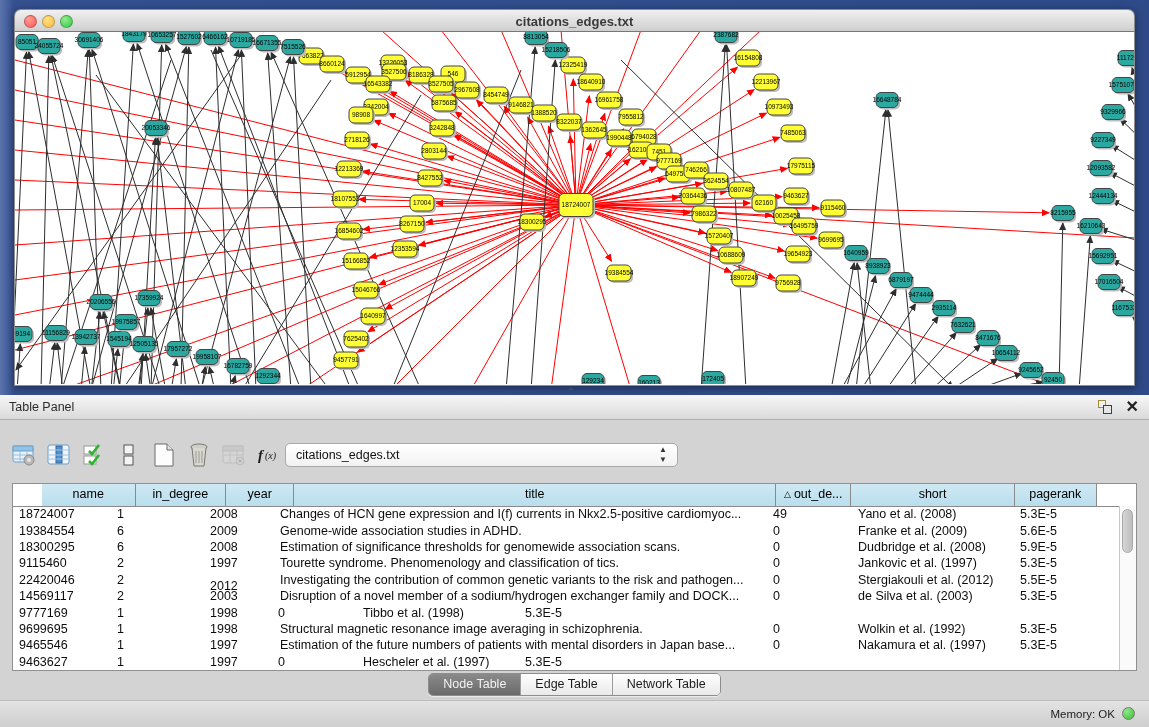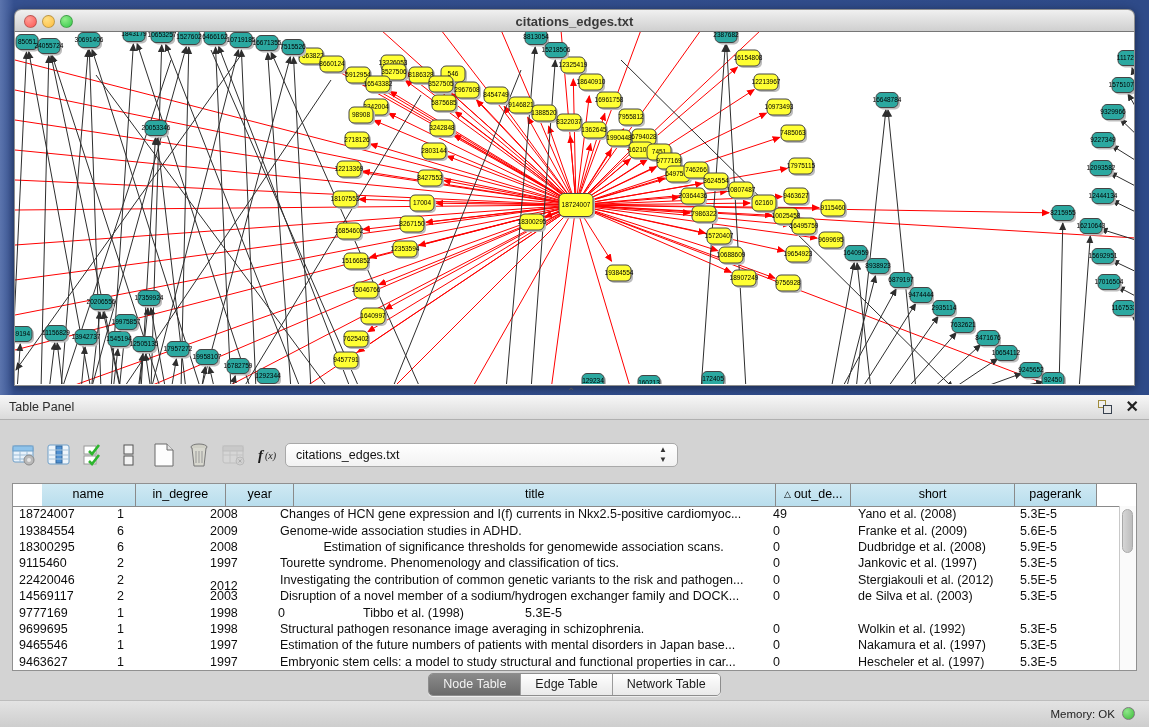--- a/index.html
+++ b/index.html
@@ -739,21 +739,21 @@
             <div class="tcell" style="width: 70px; padding-left: 8px; box-sizing: border-box;">2009</div>
             <div class="tcell" style="width: 495px; padding-left: 8px; box-sizing: border-box;">Genome-wide association studies in ADHD.</div>
             <div class="tcell" style="width: 77px; padding-left: 6px; box-sizing: border-box;">0</div>
             <div class="tcell" style="width: 168px; padding-left: 14px; box-sizing: border-box;">Franke et al. (2009)</div>
             <div class="tcell" style="width: 84px; padding-left: 8px; box-sizing: border-box;">5.6E-5</div>
           </div>
           <div class="trow">
             <div class="tcell" style="width: 96px; padding-left: 6px; box-sizing: border-box;">18300295</div>
             <div class="tcell" style="width: 93px; padding-left: 8px; box-sizing: border-box;">6</div>
             <div class="tcell" style="width: 70px; padding-left: 8px; box-sizing: border-box;">2008</div>
-            <div class="tcell" style="width: 495px; padding-left: 8px; box-sizing: border-box; text-align: center;">Estimation of significance thresholds for genomewide association scans.</div>
+            <div class="tcell" style="width: 495px; padding-left: 8px; box-sizing: border-box;">Estimation of significance thresholds for genomewide association scans.</div>
             <div class="tcell" style="width: 77px; padding-left: 6px; box-sizing: border-box;">0</div>
             <div class="tcell" style="width: 168px; padding-left: 14px; box-sizing: border-box;">Dudbridge et al. (2008)</div>
             <div class="tcell" style="width: 84px; padding-left: 8px; box-sizing: border-box;">5.9E-5</div>
           </div>
           <div class="trow">
             <div class="tcell" style="width: 96px; padding-left: 6px; box-sizing: border-box;">9115460</div>
             <div class="tcell" style="width: 93px; padding-left: 8px; box-sizing: border-box;">2</div>
             <div class="tcell" style="width: 70px; padding-left: 8px; box-sizing: border-box;">1997</div>
             <div class="tcell" style="width: 495px; padding-left: 8px; box-sizing: border-box;">Tourette syndrome. Phenomenology and classification of tics.</div>
             <div class="tcell" style="width: 77px; padding-left: 6px; box-sizing: border-box;">0</div>
@@ -783,39 +783,38 @@
             <div class="tcell" style="width: 93px; padding-left: 8px; box-sizing: border-box;">1</div>
             <div class="tcell" style="width: 70px; padding-left: 8px; box-sizing: border-box;">1998</div>
             <div class="tcell" style="width: 77px; padding-left: 6px; box-sizing: border-box;">0</div>
             <div class="tcell" style="width: 168px; padding-left: 14px; box-sizing: border-box;">Tibbo et al. (1998)</div>
             <div class="tcell" style="width: 84px; padding-left: 8px; box-sizing: border-box;">5.3E-5</div>
           </div>
           <div class="trow">
             <div class="tcell" style="width: 96px; padding-left: 6px; box-sizing: border-box;">9699695</div>
             <div class="tcell" style="width: 93px; padding-left: 8px; box-sizing: border-box;">1</div>
             <div class="tcell" style="width: 70px; padding-left: 8px; box-sizing: border-box;">1998</div>
-            <div class="tcell" style="width: 495px; padding-left: 8px; box-sizing: border-box;">Structural pathogen resonance image averaging in schizophrenia.</div>
+            <div class="tcell" style="width: 495px; padding-left: 8px; box-sizing: border-box;">Structural magnetic resonance image averaging in schizophrenia.</div>
             <div class="tcell" style="width: 77px; padding-left: 6px; box-sizing: border-box;">0</div>
             <div class="tcell" style="width: 168px; padding-left: 14px; box-sizing: border-box;">Wolkin et al. (1992)</div>
             <div class="tcell" style="width: 84px; padding-left: 8px; box-sizing: border-box;">5.3E-5</div>
           </div>
           <div class="trow">
             <div class="tcell" style="width: 96px; padding-left: 6px; box-sizing: border-box;">9465546</div>
             <div class="tcell" style="width: 93px; padding-left: 8px; box-sizing: border-box;">1</div>
             <div class="tcell" style="width: 70px; padding-left: 8px; box-sizing: border-box;">1997</div>
             <div class="tcell" style="width: 495px; padding-left: 8px; box-sizing: border-box;">Estimation of the future numbers of patients with mental disorders in Japan base...</div>
             <div class="tcell" style="width: 77px; padding-left: 6px; box-sizing: border-box;">0</div>
             <div class="tcell" style="width: 168px; padding-left: 14px; box-sizing: border-box;">Nakamura et al. (1997)</div>
             <div class="tcell" style="width: 84px; padding-left: 8px; box-sizing: border-box;">5.3E-5</div>
           </div>
           <div class="trow">
             <div class="tcell" style="width: 96px; padding-left: 6px; box-sizing: border-box;">9463627</div>
             <div class="tcell" style="width: 93px; padding-left: 8px; box-sizing: border-box;">1</div>
             <div class="tcell" style="width: 70px; padding-left: 8px; box-sizing: border-box;">1997</div>
-            <div class="tcell" style="width: 495px; padding-left: 8px; box-sizing: border-box;">Embryonic stem cells: a model to study structural and functional properties in car...</div>
             <div class="tcell" style="width: 77px; padding-left: 6px; box-sizing: border-box;">0</div>
             <div class="tcell" style="width: 168px; padding-left: 14px; box-sizing: border-box;">Hescheler et al. (1997)</div>
             <div class="tcell" style="width: 84px; padding-left: 8px; box-sizing: border-box;">5.3E-5</div>
           </div>
         </div>
       <div id="vscroll">
         <div id="vthumb"></div>
       </div>
     </div>
 

